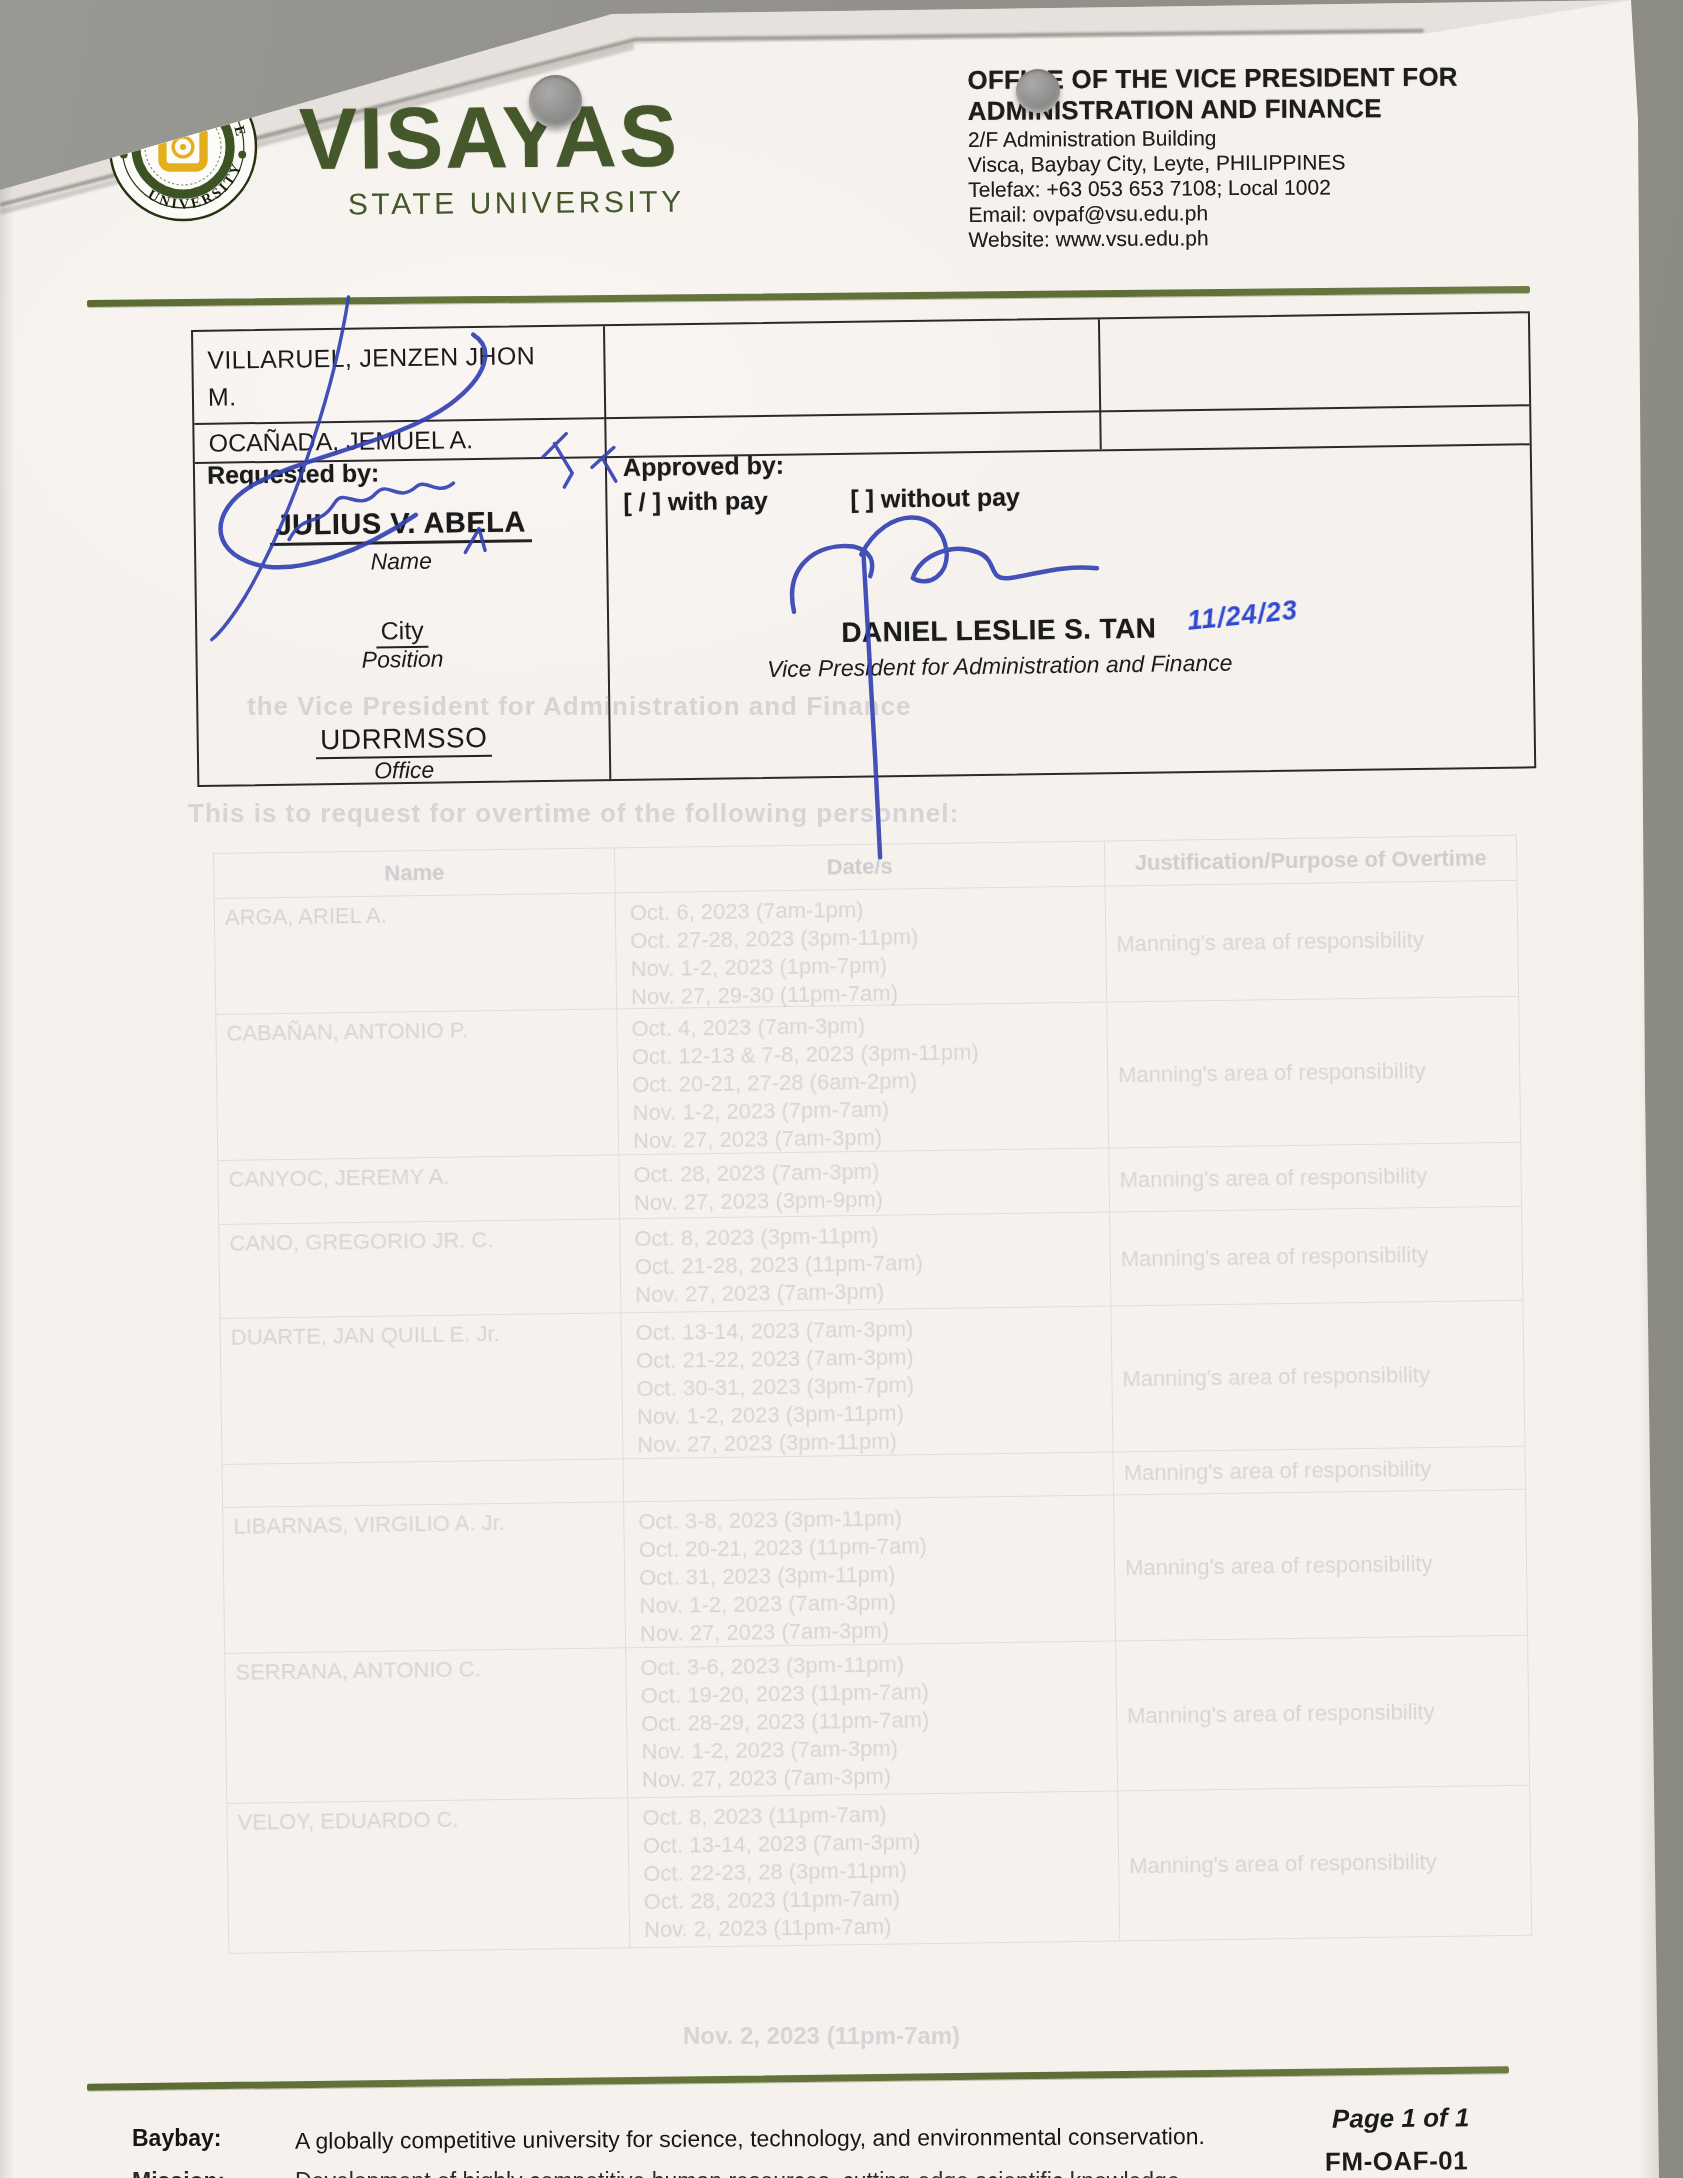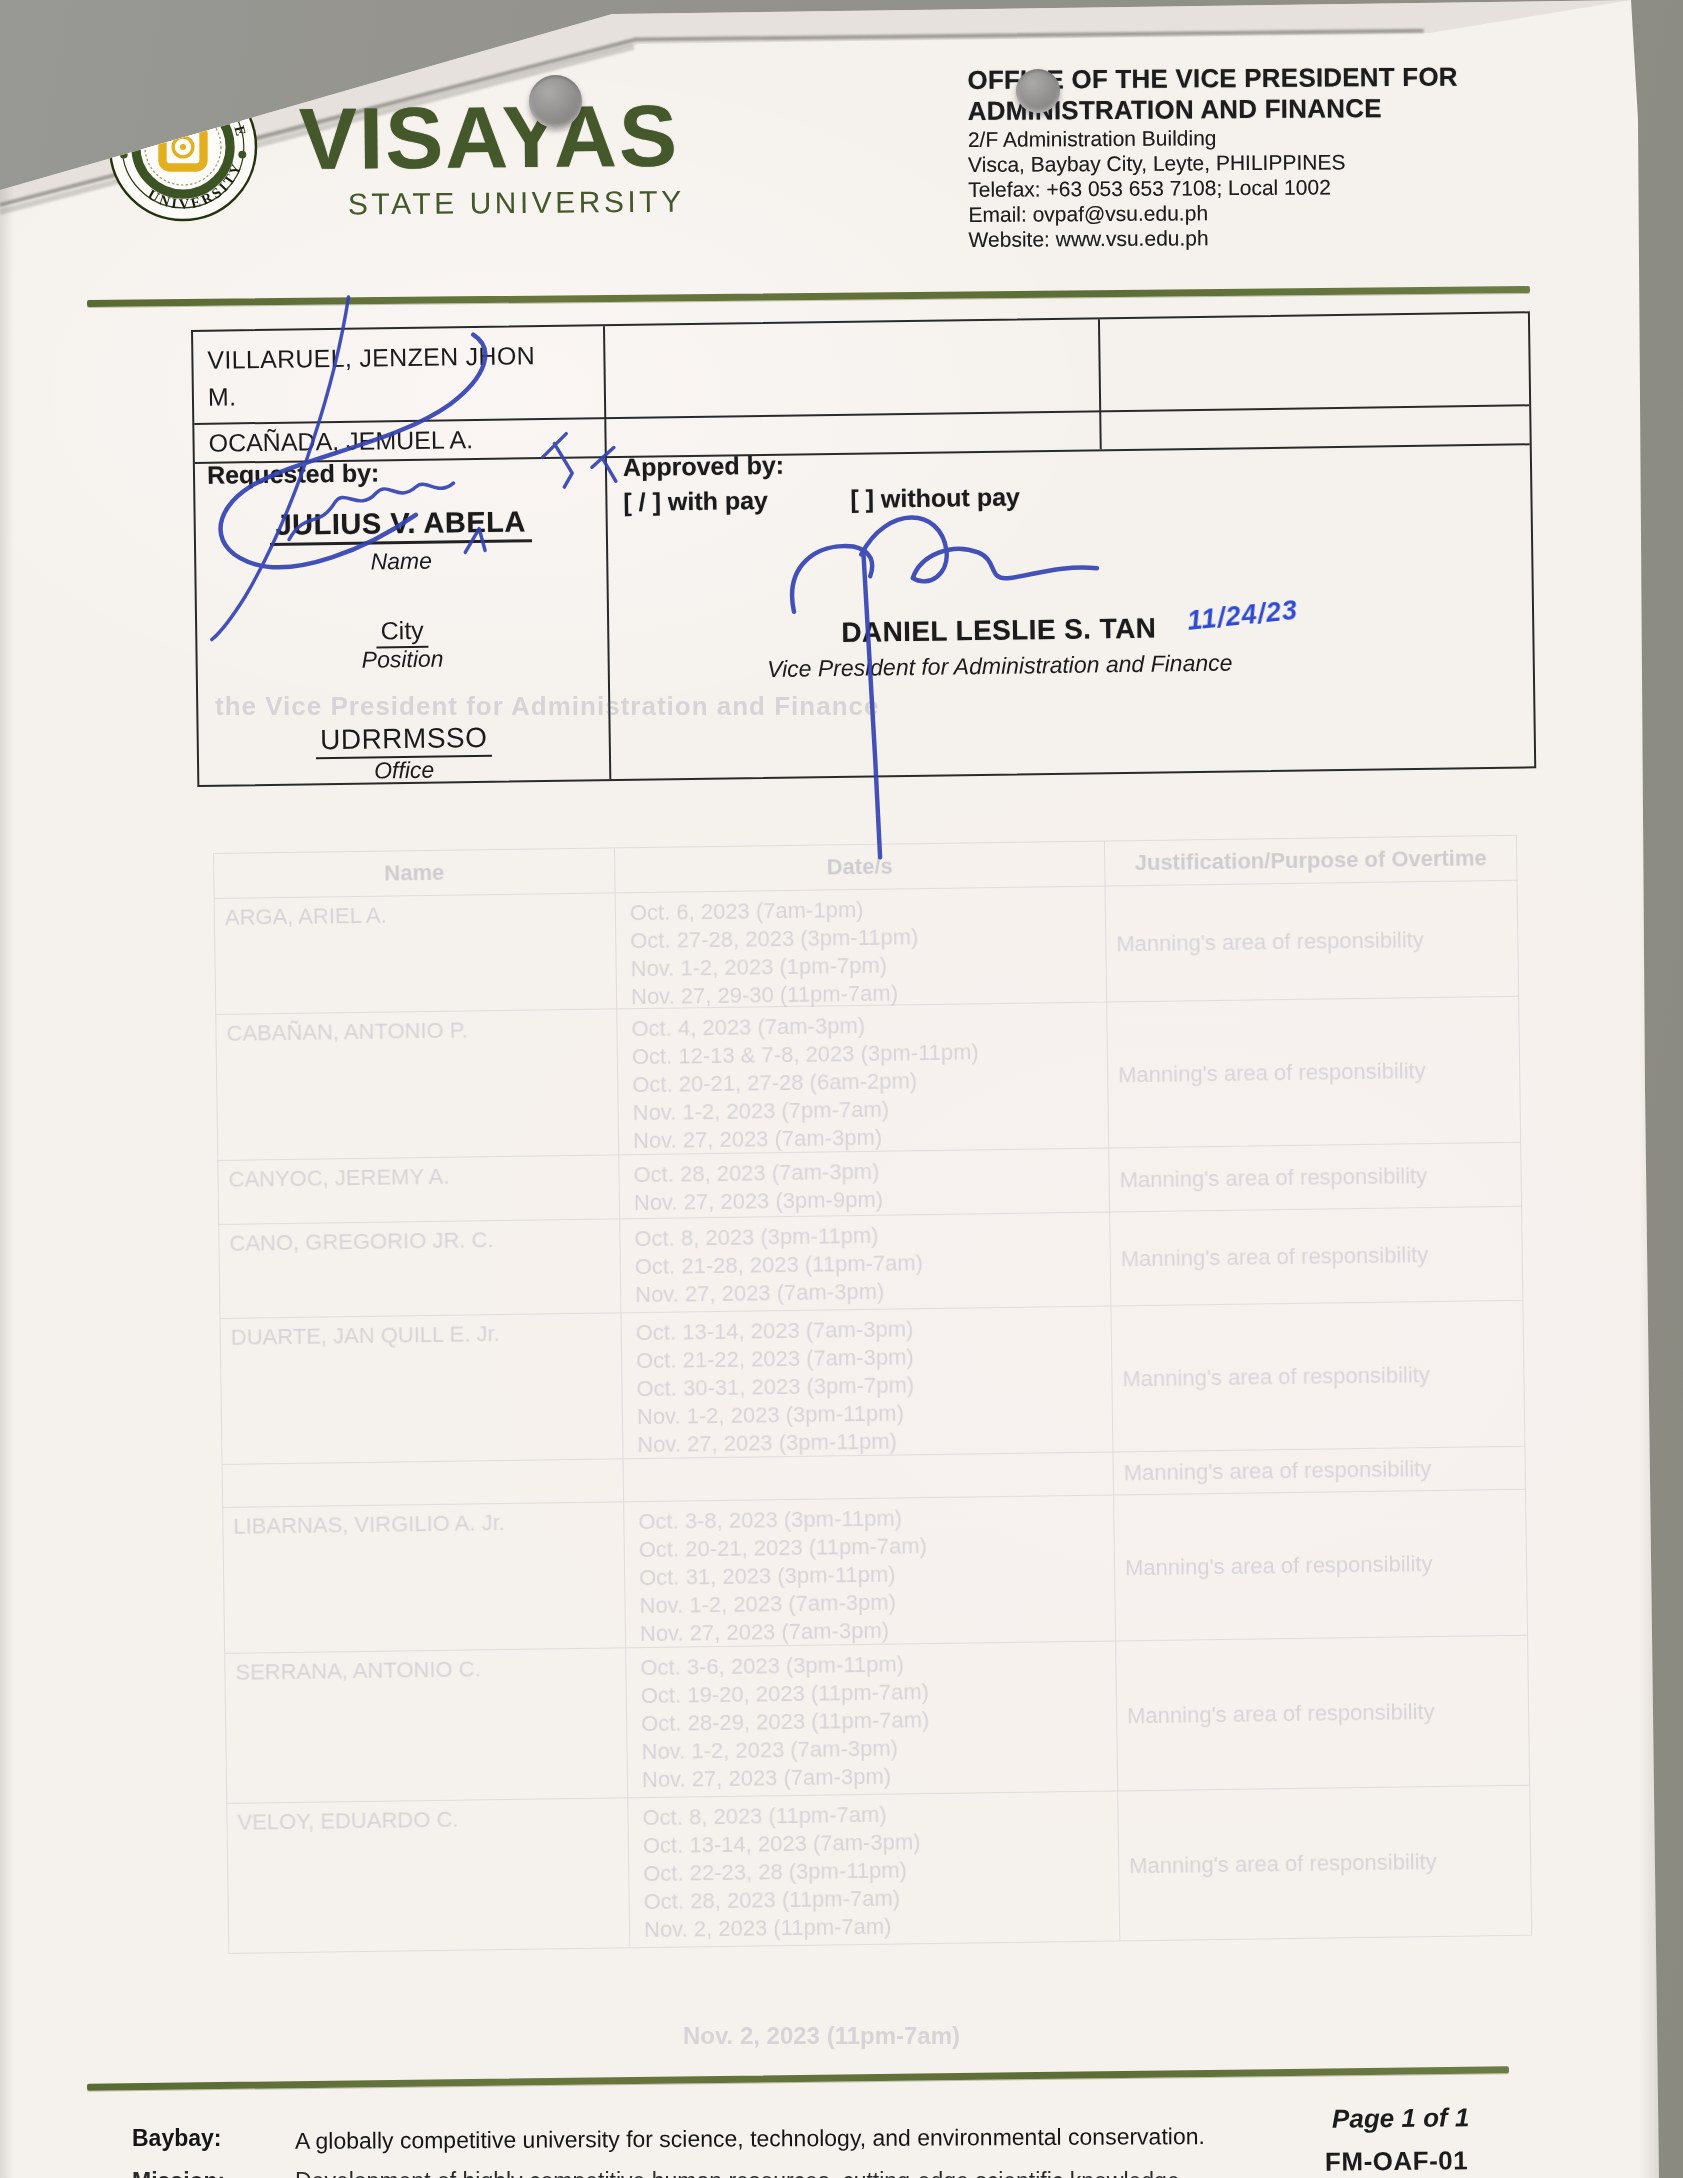--- a/index.html
+++ b/index.html
@@ -101,21 +101,21 @@
     left:990px;top:283px;color:#2f49d0;font-size:27px;font-style:italic;font-weight:600;
     transform:rotate(-5deg);letter-spacing:1px;filter:blur(0.3px);
   }
 
   svg.sigs{position:absolute;left:0;top:0;pointer-events:none;}
   .ink{stroke:#3343b4;fill:none;stroke-linecap:round;stroke-linejoin:round;opacity:.92;}
 
   
   .ghost{color:rgba(96,96,124,.20);filter:blur(0.7px);}
   .ghost-strong{color:rgba(96,96,124,.26);}
-  .gline-a{left:215px;top:691px;font-size:26px;font-weight:600;letter-spacing:1px;}
+  .gline-a{left:247px;top:691px;font-size:26px;font-weight:600;letter-spacing:1px;}
   .gline-b{left:188px;top:798px;font-size:26px;font-weight:600;letter-spacing:1px;}
   .gstray{left:683px;top:2022px;font-size:24px;font-weight:600;}
   .ghosttable{
     left:213px;top:853px;width:1302px;
     border:1.5px solid rgba(100,100,125,.15);
     transform:rotate(-0.8deg);transform-origin:0 0;
   }
   .ghead{display:flex;height:44px;border-bottom:1.5px solid rgba(100,100,125,.15);}
   .ghead div{font-size:22px;font-weight:700;display:flex;align-items:center;justify-content:center;}
   .grow{display:flex;border-bottom:1.5px solid rgba(100,100,125,.15);}
@@ -226,20 +226,21 @@
         <path d="M 470,558 L 484,534 L 490,556" stroke-width="3.5"></path>
       </g>
       <g class="ink">
         <path d="M 802,618 C 792,572 824,548 862,552 C 880,556 884,568 879,582" stroke-width="4.5"></path>
         <path d="M 872,556 C 878,650 884,762 889,866" stroke-width="4.5"></path>
         <path d="M 870,560 C 896,510 950,512 956,556 C 959,580 938,594 922,584 C 930,560 962,548 988,558 C 1008,566 998,586 1018,584 C 1040,582 1072,570 1108,574" stroke-width="4.5"></path>
       </g>
     </svg>
 
     <div class="abs ghost gline-a">the Vice President for Administration and Finance</div>
+    <div class="abs ghost gline-b">This is to request for overtime of the following personnel:</div>
 
     <div class="abs ghost ghosttable">
       <div class="ghead">
         <div class="gc1 ghost-strong">Name</div>
         <div class="gc2 ghost-strong">Date/s</div>
         <div class="gc3 ghost-strong">Justification/Purpose of Overtime</div>
       </div>
       <div id="ghost-rows">
           <div class="grow" style="height: 115px;">
             <div class="gc1">ARGA, ARIEL A.</div>

